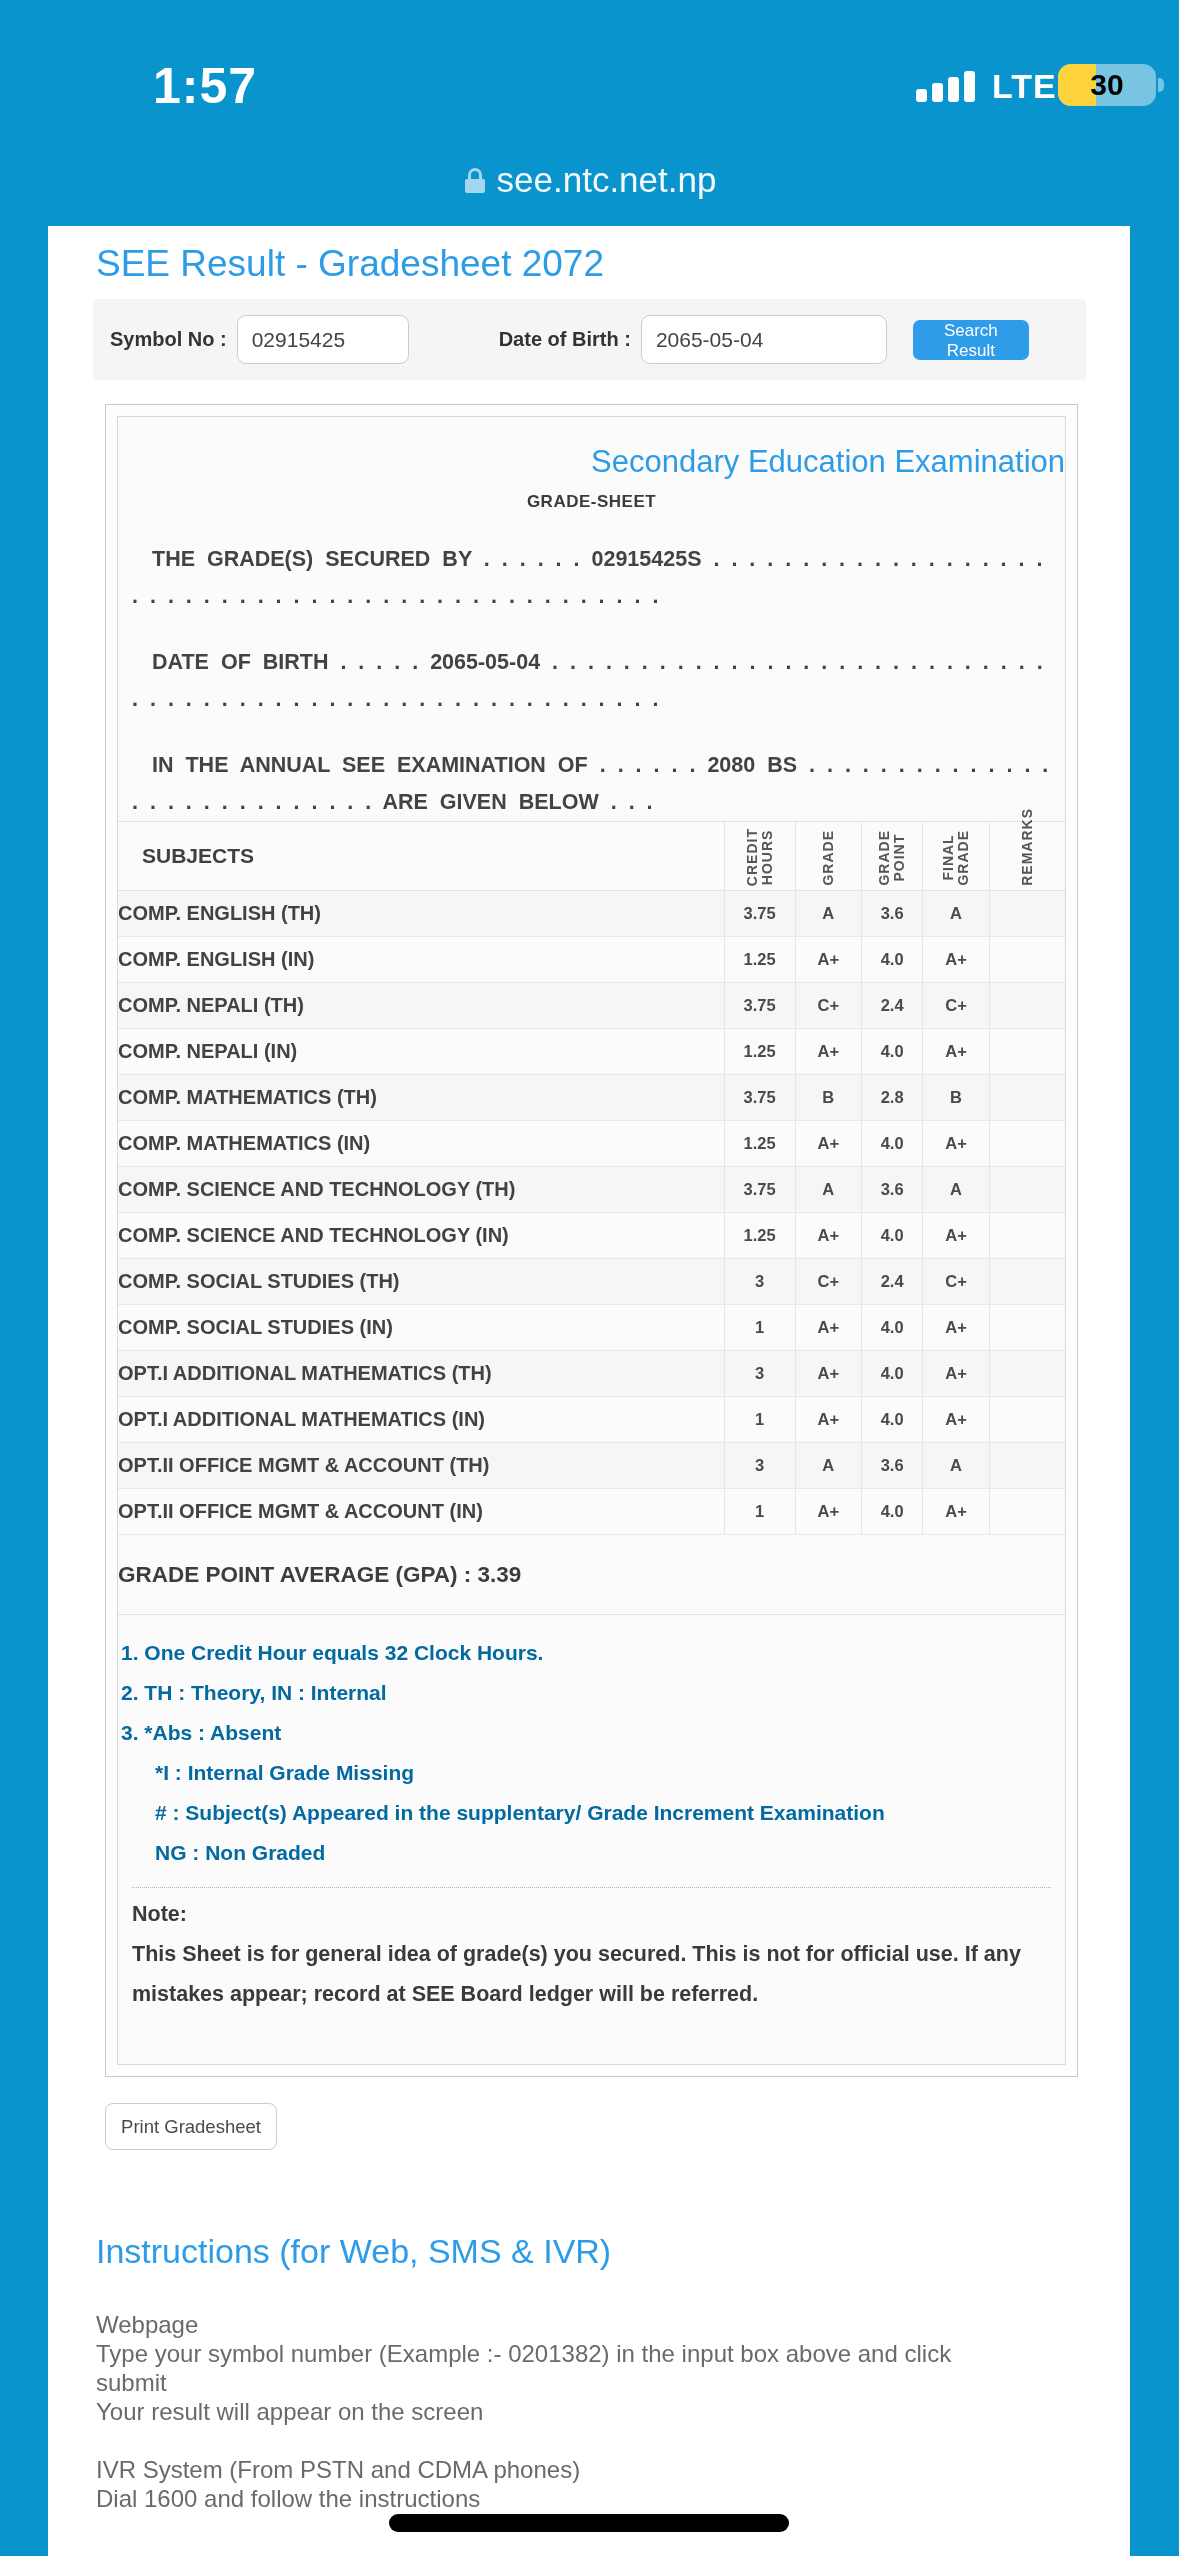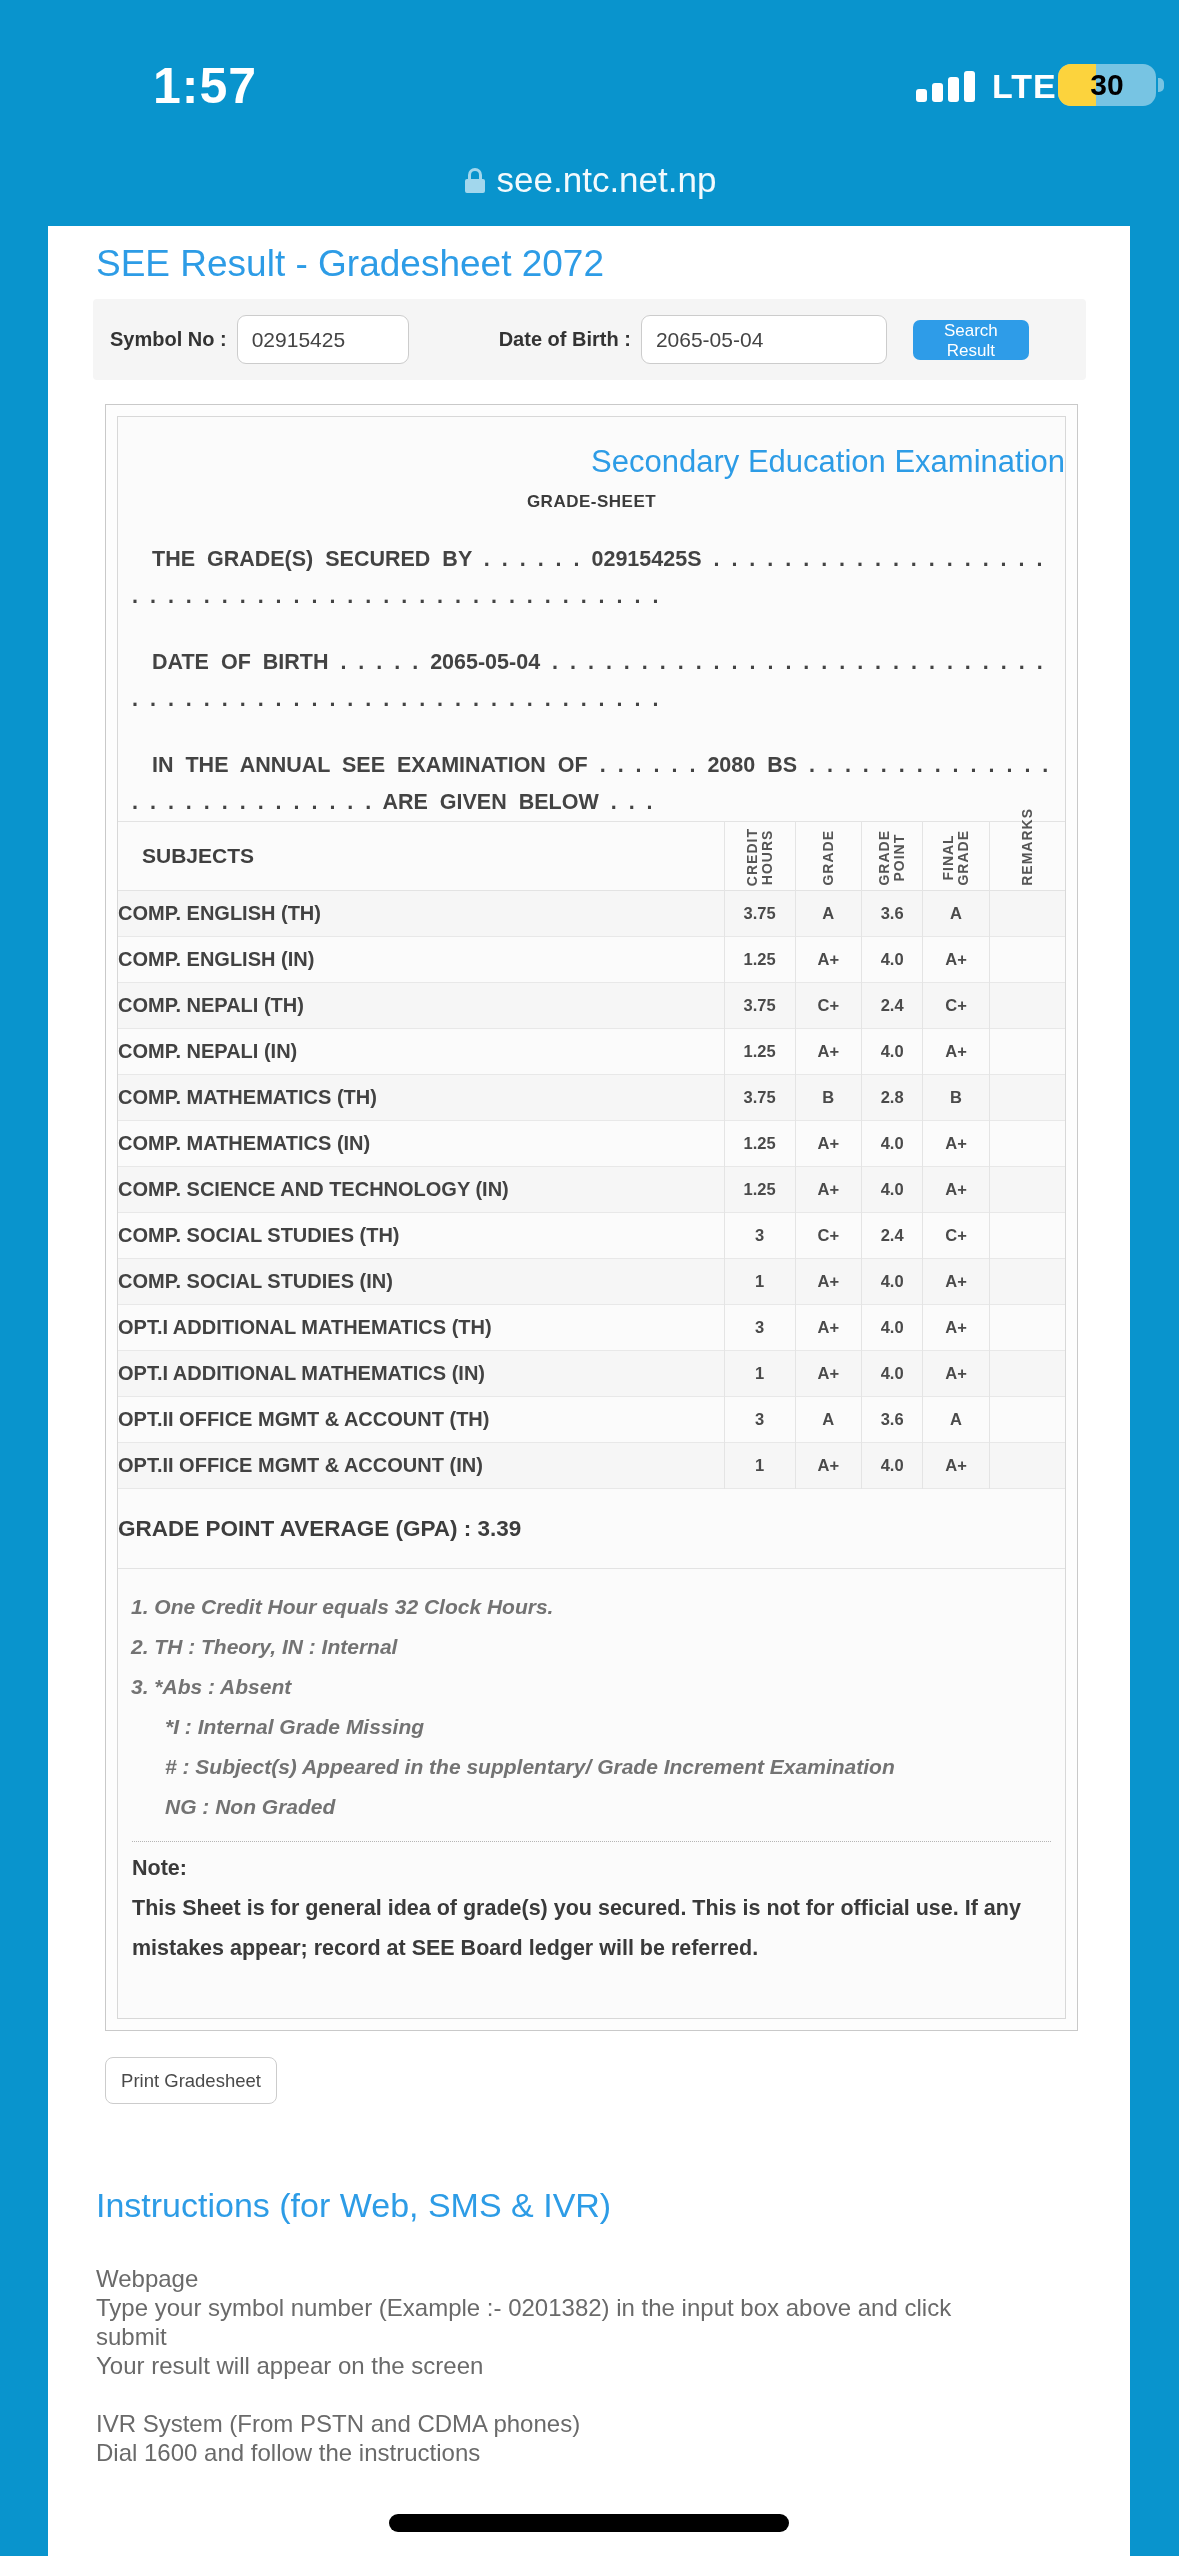--- a/index.html
+++ b/index.html
@@ -63,21 +63,21 @@
   .vert{writing-mode:vertical-rl;transform:rotate(180deg);white-space:pre-line;font-size:14px;
         font-weight:700;color:#555;letter-spacing:1px;line-height:15px;text-align:center;}
   tbody tr{height:46px;border-bottom:1px solid #e8e8e8;}
   tbody tr:nth-child(odd){background:#f6f6f6;}
   td.sub{padding-left:24px;font-size:20px;font-weight:700;color:#424242;}
   td.c{text-align:center;font-size:16.5px;font-weight:600;color:#4a4a4a;}
 
   .gpa-row{height:79px;display:flex;align-items:center;justify-content:flex-start;padding-right:16px;
            font-size:22.5px;font-weight:700;color:#3d3d3d;border-bottom:1px solid #e3e3e3;}
 
-  .notes{margin:18px 14px 0 13px;font-size:21px;font-weight:700;color:#737373;line-height:40px;font-style:italic;}
+  .notes{margin:18px 14px 0 3px;font-size:21px;font-weight:700;color:#0369a1;line-height:40px;}
   .note-item.indent{padding-left:34px;}
   .note-divider{margin:14px 14px 0 14px;border-top:1px dotted #b5b5b5;}
   .note-label{margin:6px 14px 0 14px;font-size:21.5px;font-weight:700;color:#3a3a3a;line-height:40px;}
   .note-text{margin:0 24px 0 14px;font-size:21.5px;font-weight:700;color:#3a3a3a;line-height:40px;}
 
   .print-btn{display:block;margin:26px 0 0 57px;width:172px;height:47px;background:#fff;
              border:1px solid #ccc;border-radius:8px;font-size:18.5px;color:#4a4a4a;
              font-family:"Liberation Sans",sans-serif;}
 
   .ins-heading{margin:80px 0 0 48px;font-size:34px;line-height:42px;color:#2d9ce6;}
@@ -239,20 +239,28 @@
 
               <tr>
                 <td class="sub">COMP. MATHEMATICS (IN)</td>
                 <td class="c col-sep">1.25</td>
                 <td class="c col-sep">A+</td>
                 <td class="c col-sep">4.0</td>
                 <td class="c col-sep">A+</td>
                 <td class="c col-sep"></td>
               </tr>
 
+              <tr>
+                <td class="sub">COMP. SCIENCE AND TECHNOLOGY (TH)</td>
+                <td class="c col-sep">3.75</td>
+                <td class="c col-sep">A</td>
+                <td class="c col-sep">3.6</td>
+                <td class="c col-sep">A</td>
+                <td class="c col-sep"></td>
+              </tr>
 
               <tr>
                 <td class="sub">COMP. SCIENCE AND TECHNOLOGY (IN)</td>
                 <td class="c col-sep">1.25</td>
                 <td class="c col-sep">A+</td>
                 <td class="c col-sep">4.0</td>
                 <td class="c col-sep">A+</td>
                 <td class="c col-sep"></td>
               </tr>
 

